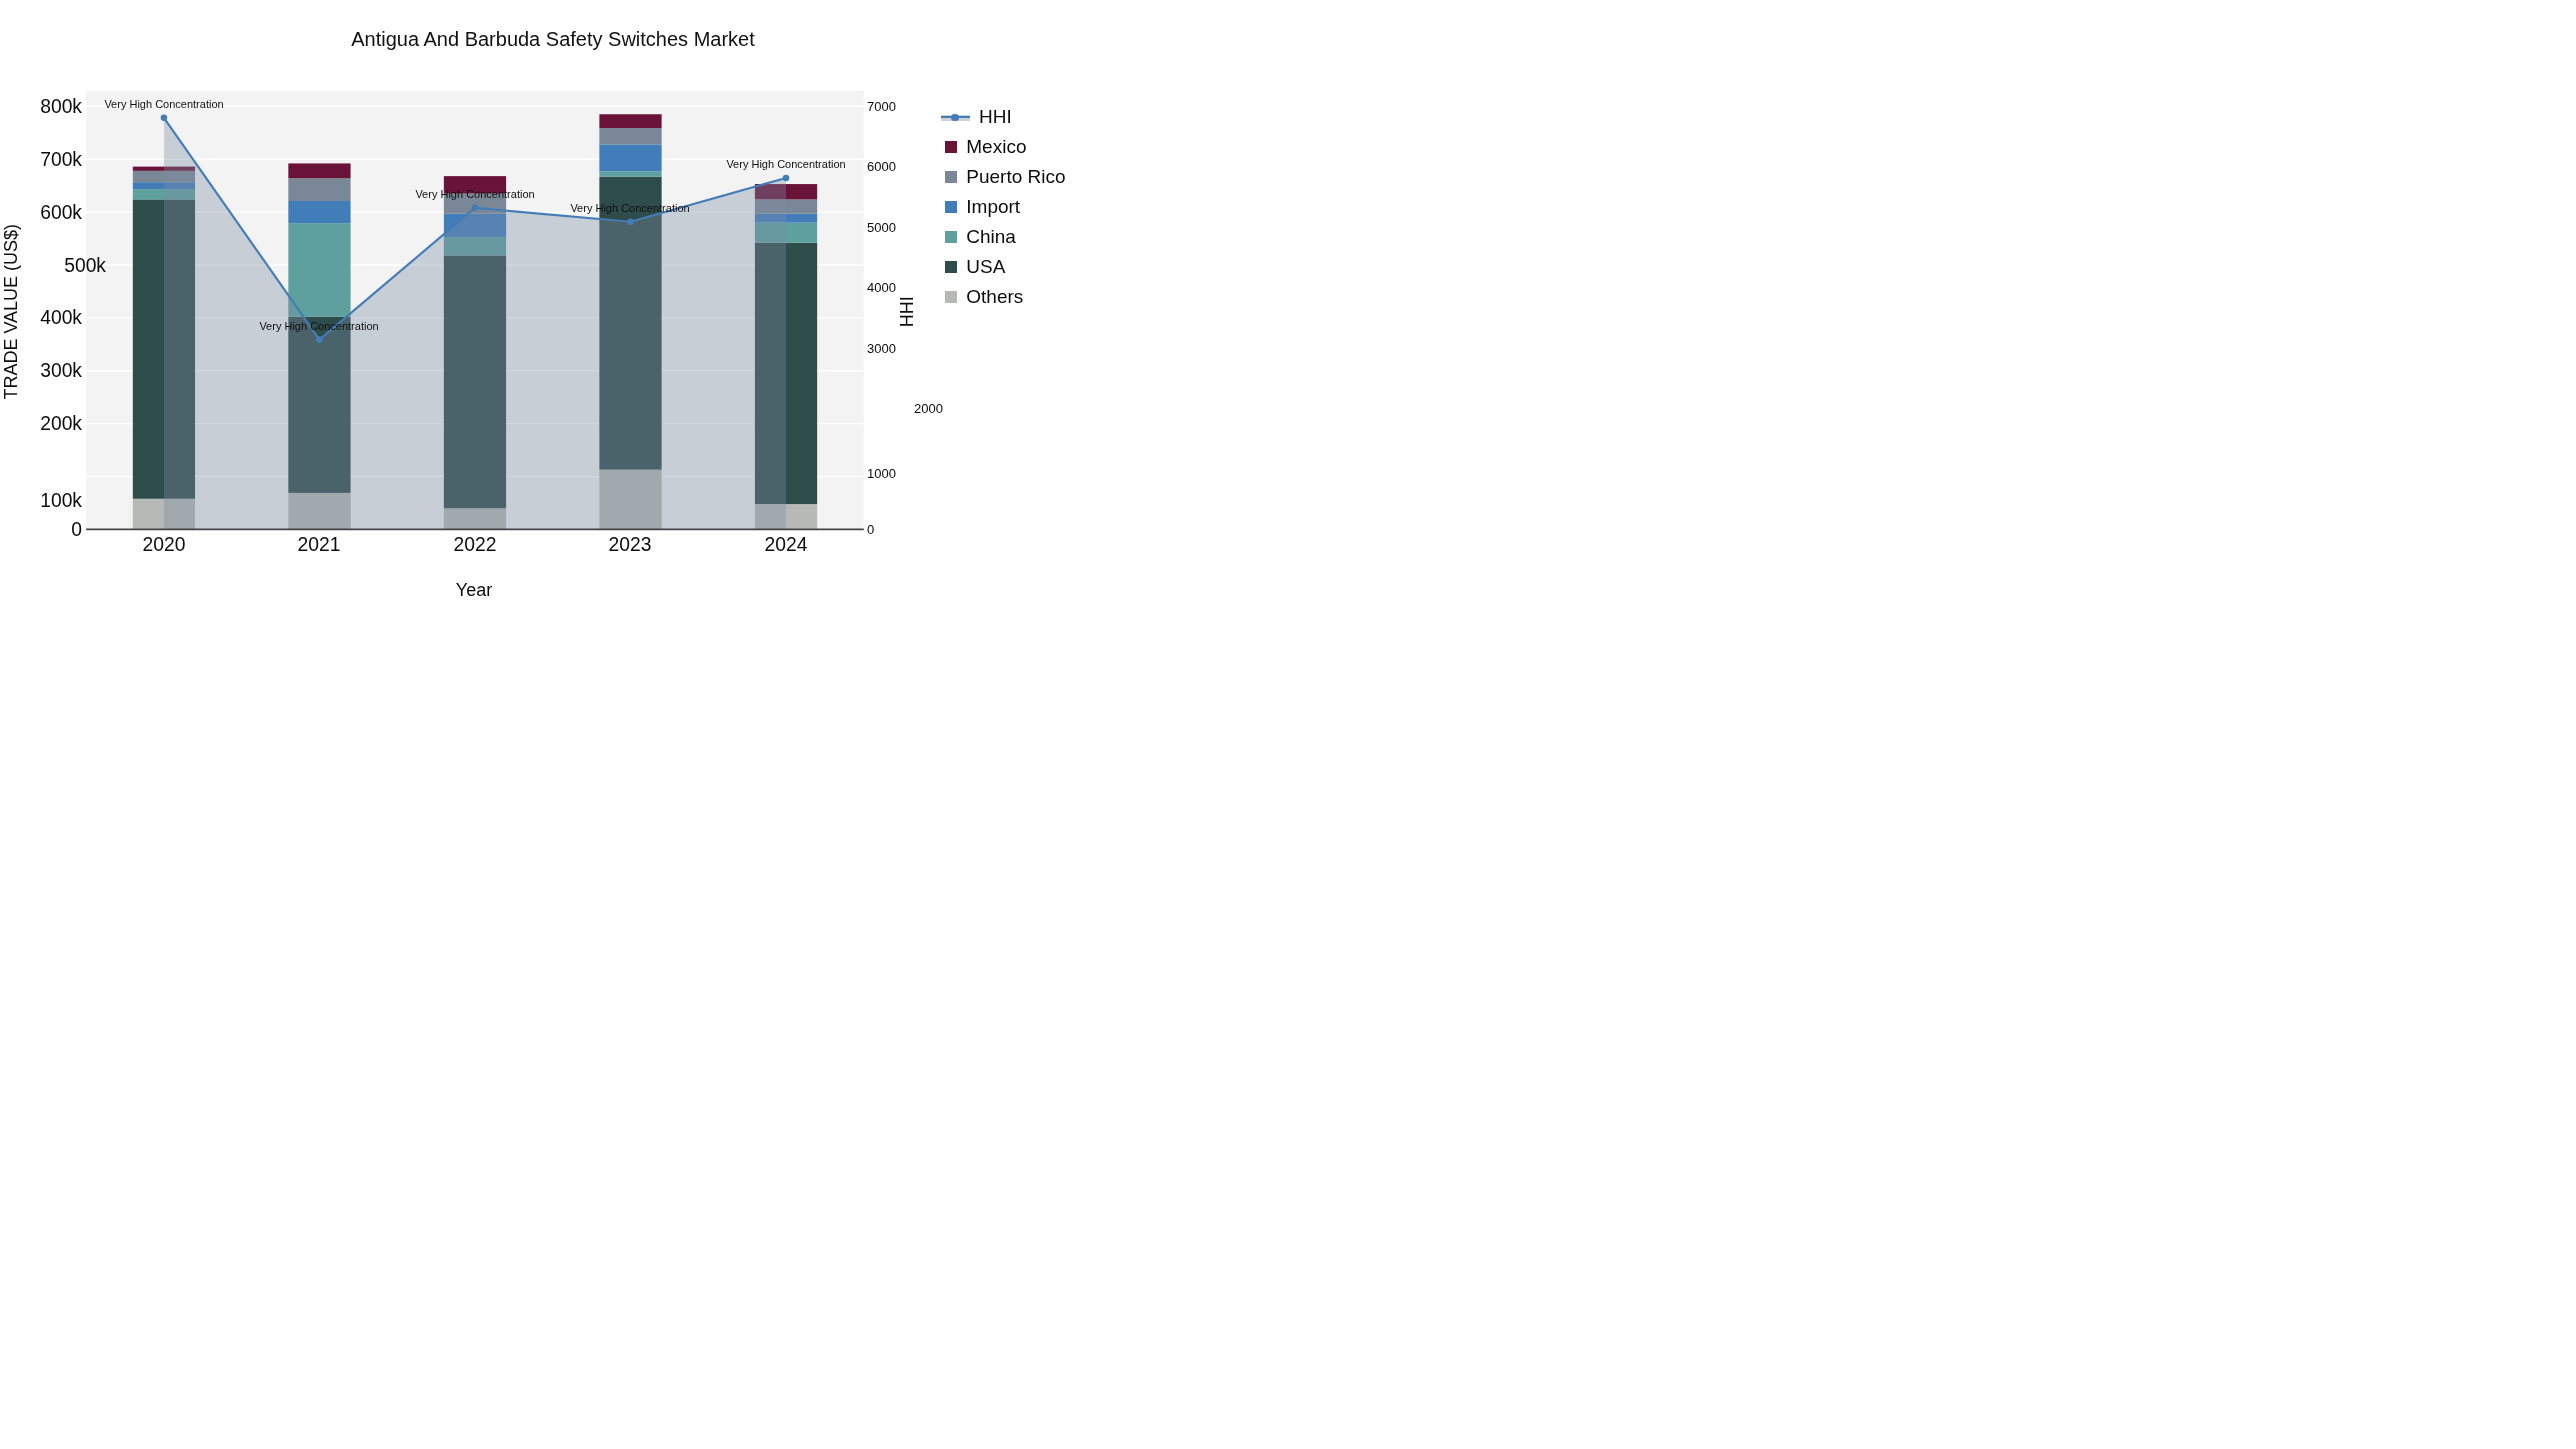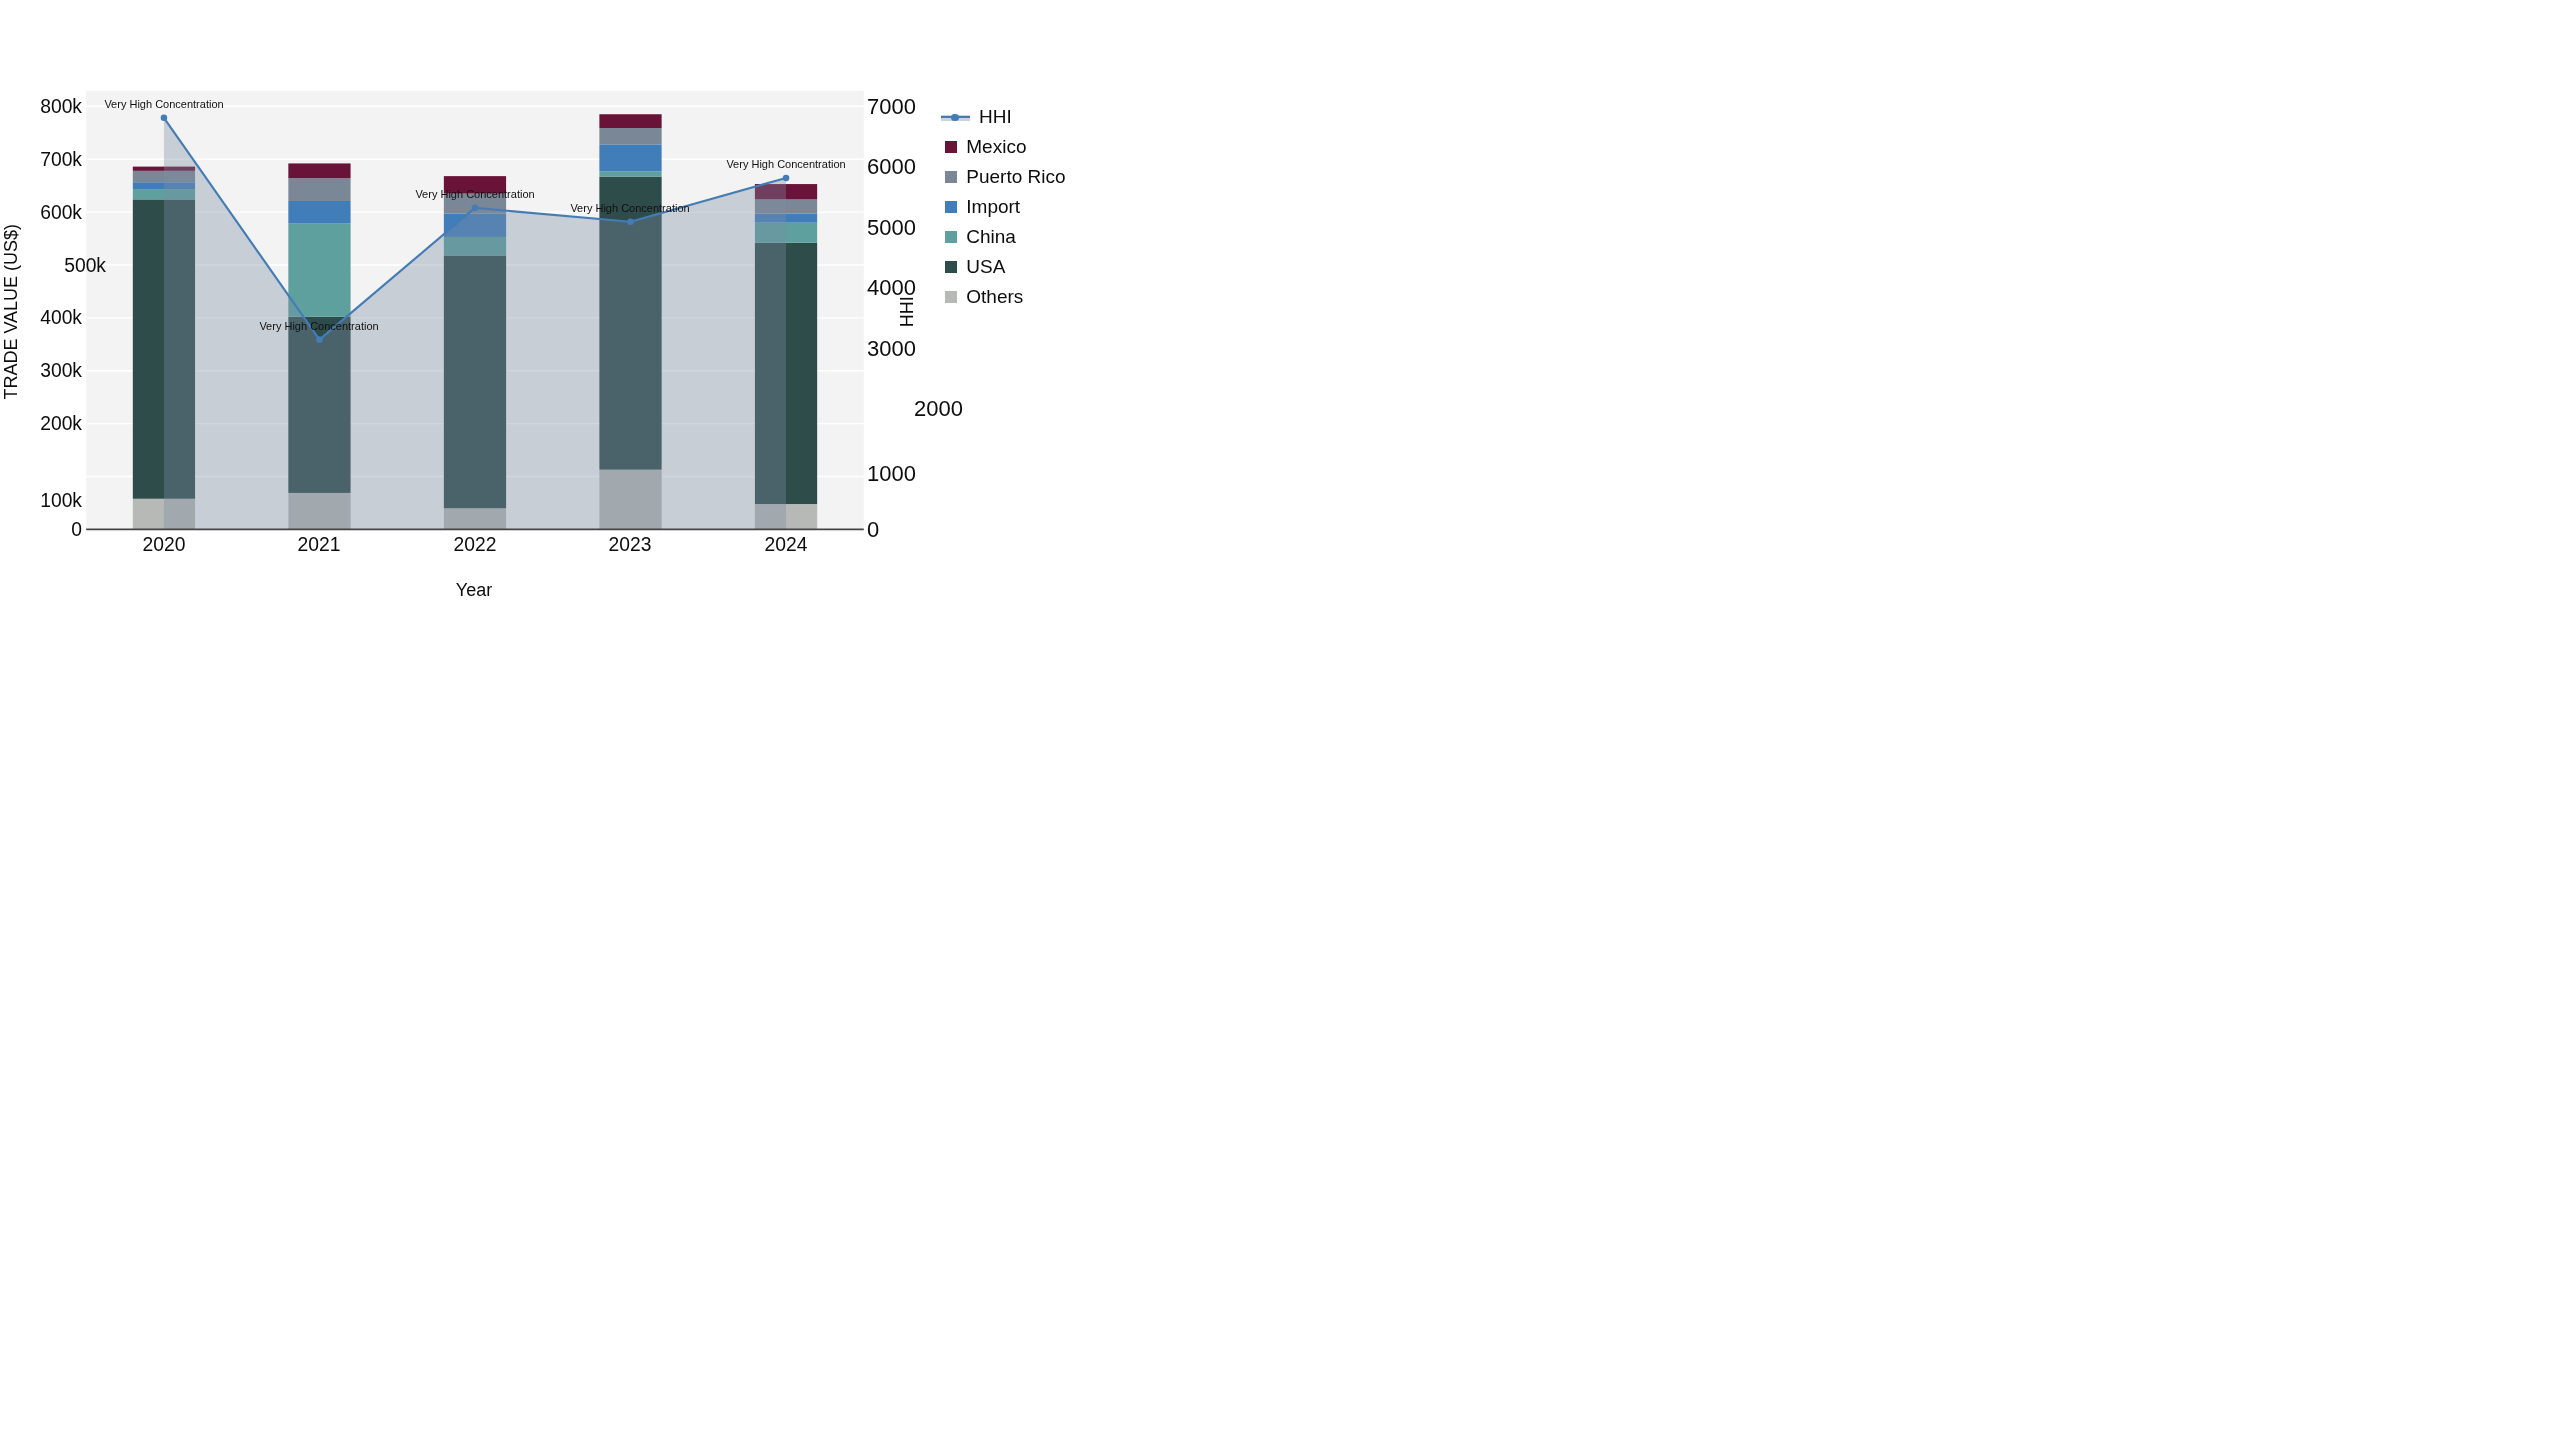--- a/index.html
+++ b/index.html
@@ -2,21 +2,21 @@
 <html style="font-size:11.4px"><head>
 <meta charset="utf-8">
 <style>
   html,body{margin:0;padding:0;background:#fff;font-family:"Liberation Sans","DejaVu Sans",sans-serif;color:#0d0d0d;}
   .fig{position:relative;width:1106px;height:621px;background:#fff;overflow:hidden;}
   #chart-svg{position:absolute;left:0;top:0;}
   .title-line{position:absolute;left:0;right:0;text-align:center;font-size:20px;line-height:24px;color:#111;}
   .t1{top:27px;}
   .t2{top:54px;}
   .ytick{position:absolute;left:0;width:82px;text-align:right;font-size:19.3px;line-height:23px;}
-  .rtick{position:absolute;left:867px;font-size:22px;line-height:23px;}
+  .rtick{position:absolute;left:867px;font-size:13px;line-height:23px;}
   .xtick{position:absolute;top:533px;transform:translateX(-50%);font-size:19.3px;line-height:23px;}
   .axis-title{position:absolute;font-size:18px;line-height:21.5px;text-align:center;white-space:nowrap;}
   .ylt{left:-96px;top:301px;width:215px;transform:rotate(-90deg);}
   .yrt{left:854px;top:301px;width:107px;transform:rotate(-90deg);}
   .xt{left:474px;top:580px;transform:translateX(-50%);}
   .annotation{position:absolute;transform:translate(-50%,-50%);font-size:11px;white-space:nowrap;color:#111;}
   #legend{position:absolute;left:945px;top:102px;}
   .legend-row{display:flex;align-items:center;height:30px;cursor:pointer;}
   .legend-swatch{width:12px;height:12px;margin-right:9.3px;flex:0 0 auto;}
   .legend-sample{position:relative;width:29px;height:12px;margin-right:9.3px;margin-left:-4.3px;flex:0 0 auto;}
@@ -72,20 +72,21 @@
       <path d="M228.7,164.7L446.1,474.7L663.5,290.5L880.8,310.0L1098.2,248.7L1098.2,740L228.7,740Z" fill="rgba(125,140,164,0.36)" stroke="none"></path>
       <polyline points="228.69,164.65228571428577 446.07000000000005,474.71485714285717 663.45,290.536 880.83,309.96771428571435 1098.21,248.71557142857142" fill="none" stroke="#447CB6" stroke-width="3" stroke-linejoin="round"></polyline>
       <circle cx="228.69" cy="164.65228571428577" r="4.6" fill="#447CB6"></circle>
       <circle cx="446.07000000000005" cy="474.71485714285717" r="4.6" fill="#447CB6"></circle>
       <circle cx="663.45" cy="290.536" r="4.6" fill="#447CB6"></circle>
       <circle cx="880.83" cy="309.96771428571435" r="4.6" fill="#447CB6"></circle>
       <circle cx="1098.21" cy="248.71557142857142" r="4.6" fill="#447CB6"></circle>
       <line x1="120" y1="740" x2="1206.9" y2="740" stroke="#444444" stroke-width="2.4"></line>
     </svg>
 
+  <div class="title-line t1">Antigua And Barbuda Safety Switches Market</div>
 
   <div class="axis-title ylt">TRADE VALUE (US$)</div>
   <div class="axis-title yrt">HHI</div>
   <div class="axis-title xt">Year</div>
 
   <div id="ticks">
       <div class="ytick" style="top: 518px;">0</div>
       <div class="ytick" style="top: 465px; margin-top: 24px;">100k</div>
       <div class="ytick" style="top: 412px;">200k</div>
       <div class="ytick" style="top: 359px;">300k</div>

